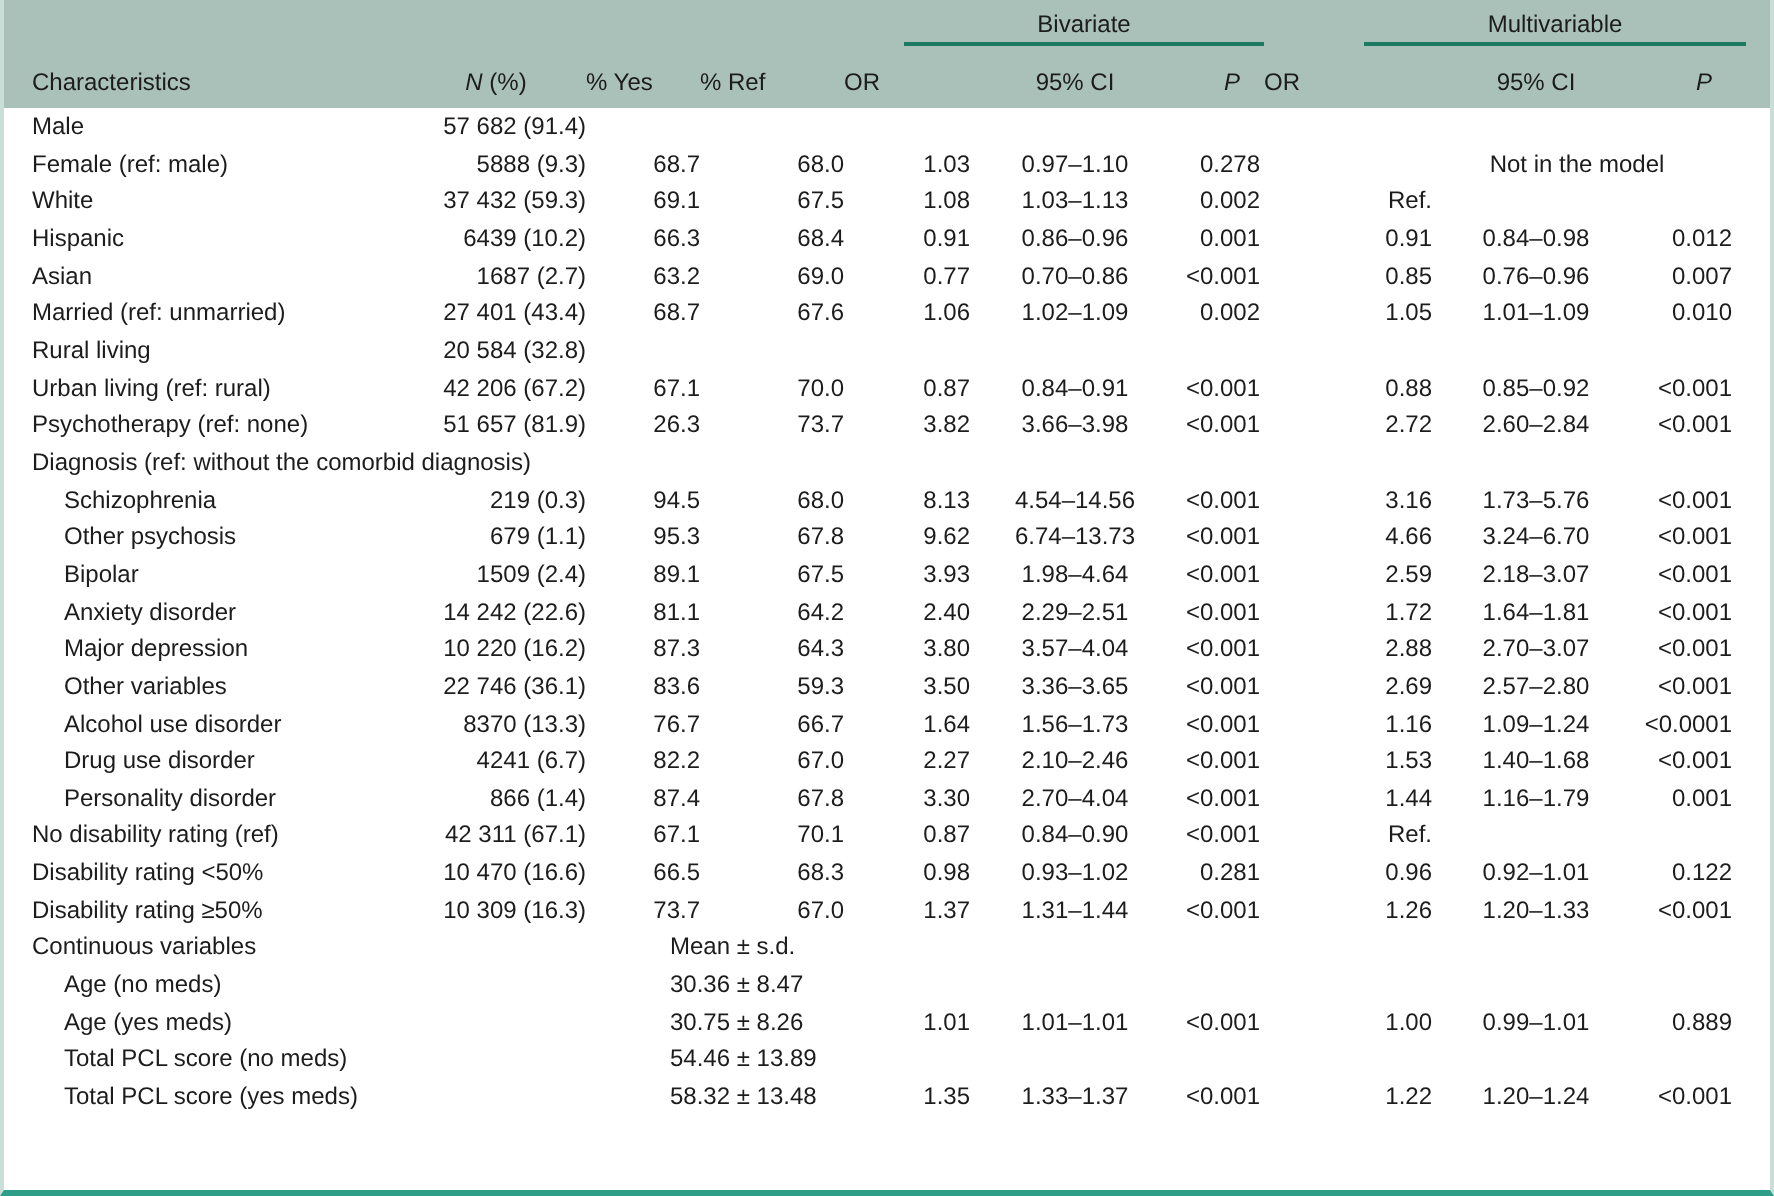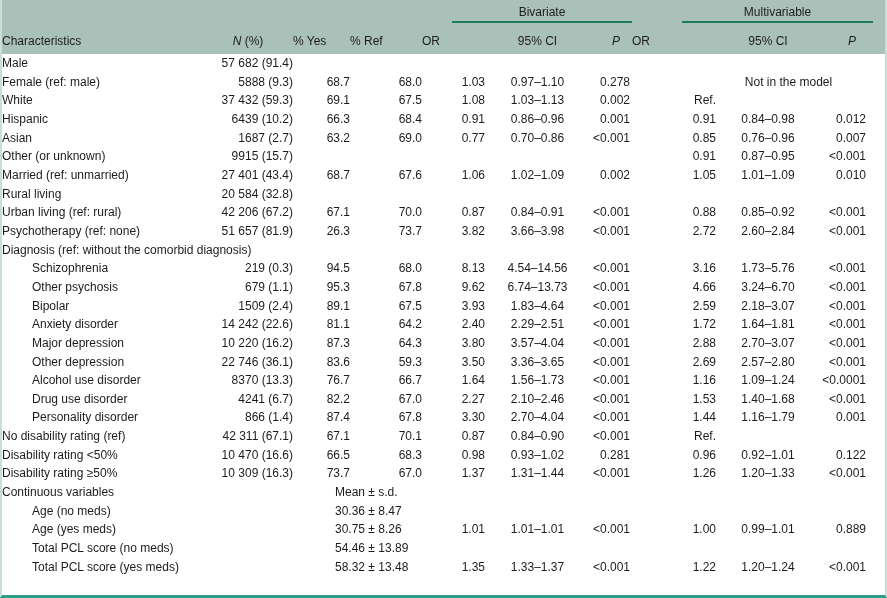--- a/index.html
+++ b/index.html
@@ -18,34 +18,34 @@
   thead th{
     background:var(--band,#aac1b9); font-weight:normal; font-size:12px;
     white-space:nowrap; overflow:visible;
   }
   tr.grp-row th{ height:26px; vertical-align:top; padding-top:5px; }
   tr.col-row th{ height:28px; vertical-align:bottom; padding-bottom:6px; }
   .grp-box{ display:block; text-align:center; font-size:12px; }
   .grp-rule{ height:0; border-bottom:2px solid var(--rule,#1b7a60); margin-top:2px; }
   th.grp-biv{ padding-left:30px; }
   th.grp-mul{ padding-left:50px; padding-right:12px; }
-  th.h-char{ text-align:left; }
+  th.h-char{ text-align:left; padding-left:14px; }
   th.h-n{ text-align:center; }
   th.h-num{ text-align:left; }
   th.h-or{ padding-right:6px; }
   th.h-ci{ }
   th.h-p{ text-align:right; font-style:italic; }
   th.h-p-b{ padding-right:12px; }
   th.h-p-m{ padding-right:29px; }
   .it{ font-style:italic; }
   tbody td{
     height:18.65px; font-size:12px; line-height:18.65px;
     white-space:nowrap; overflow:visible; vertical-align:middle;
   }
-  td.c-label{ text-align:left; }
+  td.c-label{ text-align:left; padding-left:14px; }
   td.c-label.indent{ padding-left:30px; }
   td.num{ text-align:right; }
   td.ci{ text-align:center; }
   td.p-b{ padding-right:2px; }
   td.c10{ padding-right:19px; }
   td.stat{ text-align:left; padding-left:42px;margin-top:38px; }
   td.note{ text-align:center; padding-left:60px; }
 </style>
 </head>
 <body>
@@ -142,32 +142,20 @@
           <td class="num">63.2</td>
           <td class="num">69.0</td>
           <td class="num">0.77</td>
           <td class="ci">0.70–0.86</td>
           <td class="num p-b">&lt;0.001</td>
           <td class="num">0.85</td>
           <td class="ci">0.76–0.96</td>
           <td class="num c10">0.007</td>
         </tr>
         <tr>
-          <td class="c-label">Other (or unknown)</td>
-          <td class="num">9915 (15.7)</td>
-          <td class="num"></td>
-          <td class="num"></td>
-          <td class="num"></td>
-          <td class="ci"></td>
-          <td class="num p-b"></td>
-          <td class="num">0.91</td>
-          <td class="ci">0.87–0.95</td>
-          <td class="num c10">&lt;0.001</td>
-        </tr>
-        <tr>
           <td class="c-label">Married (ref: unmarried)</td>
           <td class="num">27 401 (43.4)</td>
           <td class="num">68.7</td>
           <td class="num">67.6</td>
           <td class="num">1.06</td>
           <td class="ci">1.02–1.09</td>
           <td class="num p-b">0.002</td>
           <td class="num">1.05</td>
           <td class="ci">1.01–1.09</td>
           <td class="num c10">0.010</td>
@@ -243,21 +231,21 @@
           <td class="num">4.66</td>
           <td class="ci">3.24–6.70</td>
           <td class="num c10">&lt;0.001</td>
         </tr>
         <tr>
           <td class="c-label indent">Bipolar</td>
           <td class="num">1509 (2.4)</td>
           <td class="num">89.1</td>
           <td class="num">67.5</td>
           <td class="num">3.93</td>
-          <td class="ci">1.83–4.64</td>
+          <td class="ci">1.98–4.64</td>
           <td class="num p-b">&lt;0.001</td>
           <td class="num">2.59</td>
           <td class="ci">2.18–3.07</td>
           <td class="num c10">&lt;0.001</td>
         </tr>
         <tr>
           <td class="c-label indent">Anxiety disorder</td>
           <td class="num">14 242 (22.6)</td>
           <td class="num">81.1</td>
           <td class="num">64.2</td>
@@ -274,21 +262,21 @@
           <td class="num">87.3</td>
           <td class="num">64.3</td>
           <td class="num">3.80</td>
           <td class="ci">3.57–4.04</td>
           <td class="num p-b">&lt;0.001</td>
           <td class="num">2.88</td>
           <td class="ci">2.70–3.07</td>
           <td class="num c10">&lt;0.001</td>
         </tr>
         <tr>
-          <td class="c-label indent">Other depression</td>
+          <td class="c-label indent">Other variables</td>
           <td class="num">22 746 (36.1)</td>
           <td class="num">83.6</td>
           <td class="num">59.3</td>
           <td class="num">3.50</td>
           <td class="ci">3.36–3.65</td>
           <td class="num p-b">&lt;0.001</td>
           <td class="num">2.69</td>
           <td class="ci">2.57–2.80</td>
           <td class="num c10">&lt;0.001</td>
         </tr>

